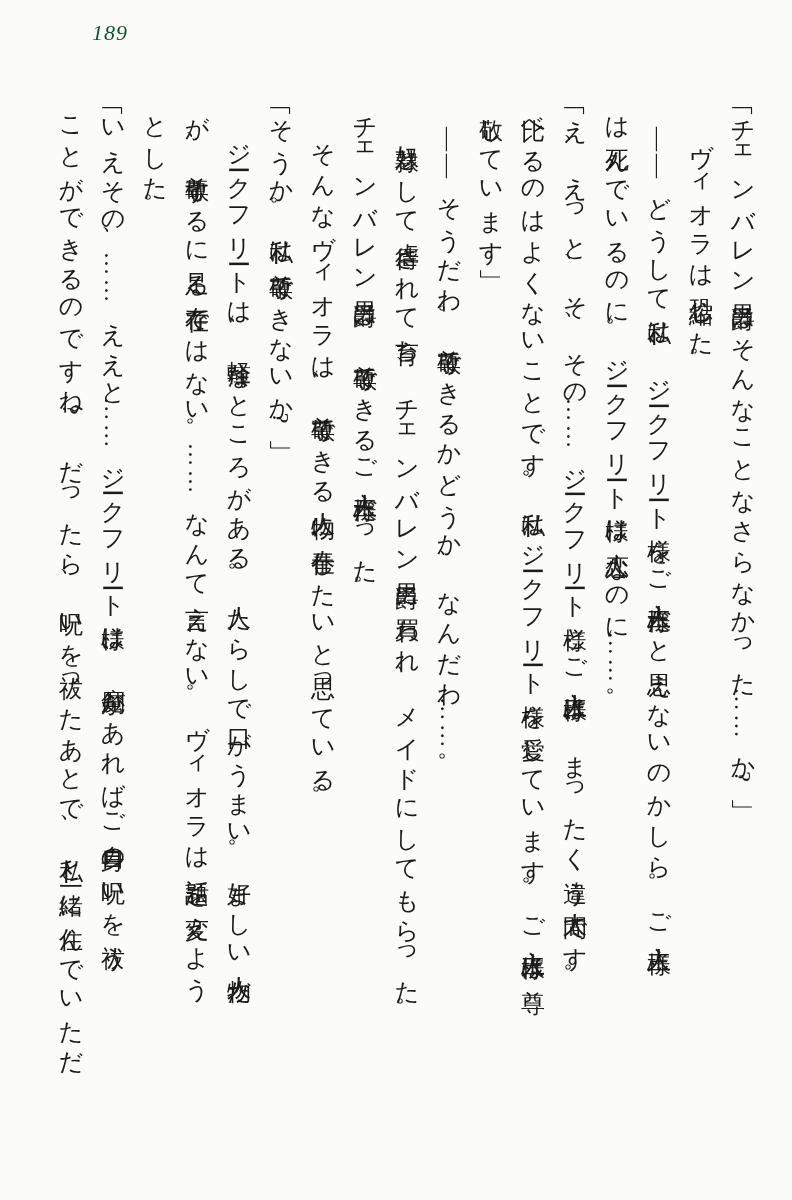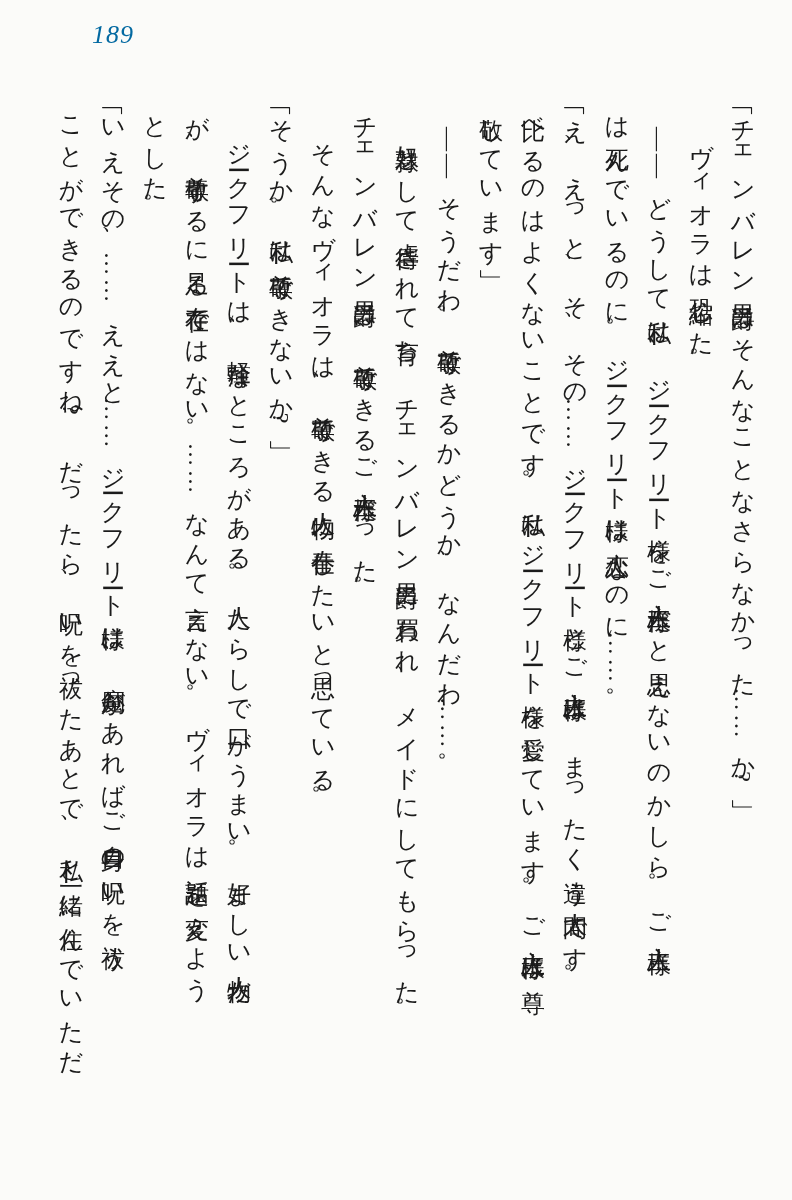--- a/index.html
+++ b/index.html
@@ -16,24 +16,24 @@
     font-family: "Liberation Serif", "DejaVu Serif", serif;
   }
   .page {
     position: absolute;
     inset: 0;
   }
   .page-number {
     position: absolute;
     top: 20px;
     left: 92px;
-    font-size: 26px;
+    font-size: 22px;
     font-style: italic;
     letter-spacing: 1px;
-    color: #0369a1;
+    color: #14532d;
   }
   .text-block {
     position: absolute;
     top: 100px;
     right: 28px;
     width: 714px;
     height: 1026px;
     writing-mode: vertical-rl;
     text-orientation: mixed;
     font-size: 24px;

